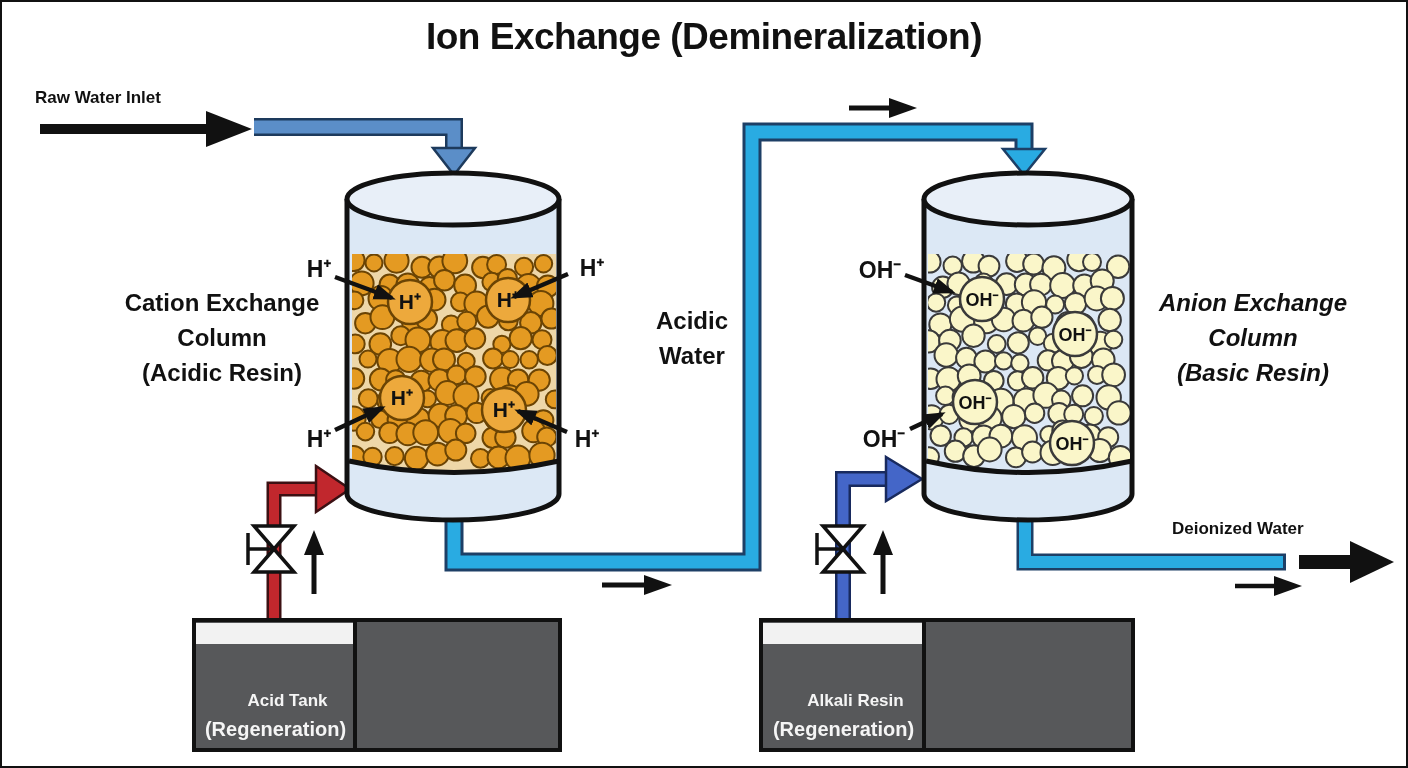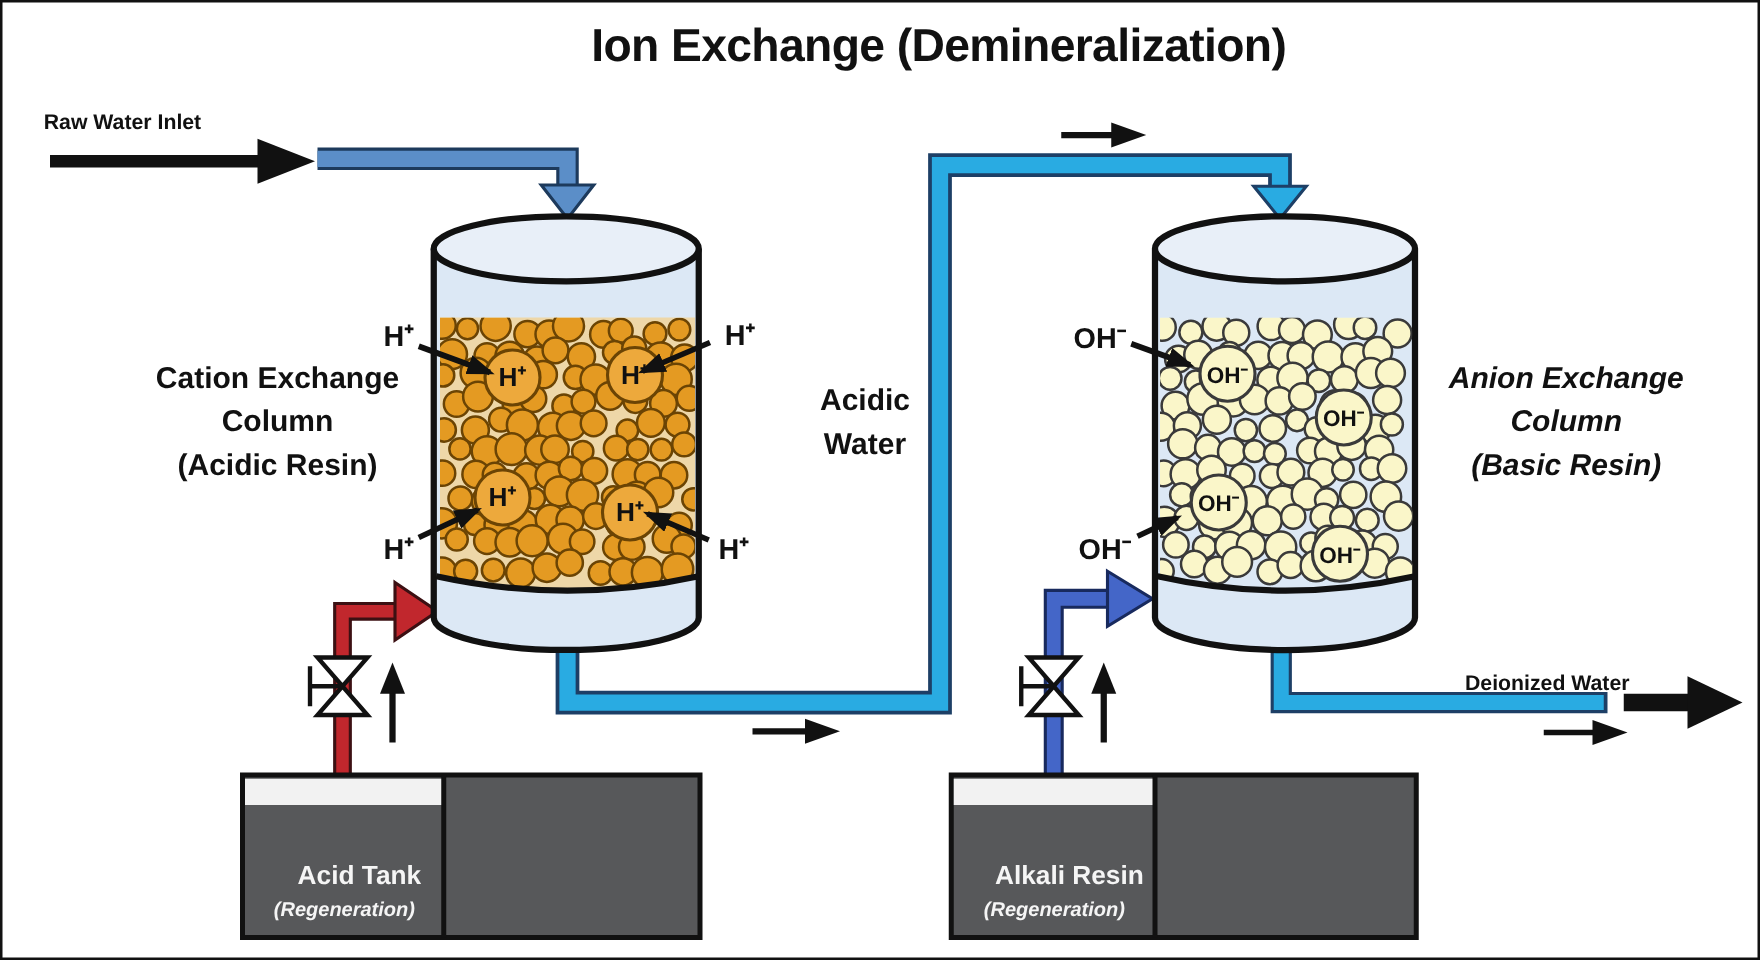--- a/index.html
+++ b/index.html
@@ -8,22 +8,22 @@
     border:2px solid #111;overflow:hidden;
     font-family:"Liberation Sans",sans-serif;
   }
   #diagram{position:absolute;left:0;top:0;}
   .lbl{position:absolute;font-weight:bold;color:#111;white-space:nowrap;}
   .lbl.center{text-align:center;white-space:normal;}
   .title{font-size:37px;letter-spacing:-0.5px;}
   .big{font-size:17px;}
   .col-label{font-size:24px;line-height:35px;}
   .tank-label{color:#f5f5f5;}
-  .tank-name{font-size:21px;line-height:30px;margin-left:24px;}
-  .tank-sub{font-size:16px;line-height:26px;font-style:italic;}
+  .tank-name{font-size:17px;line-height:30px;margin-left:24px;}
+  .tank-sub{font-size:20px;line-height:26px;}
   svg text{font-family:"Liberation Sans",sans-serif;font-weight:bold;fill:#111;}
 </style>
 </head>
 <body>
 
 <div id="stage">
 
   <svg id="diagram" width="1404" height="764" viewBox="0 0 1404 764">
 
     <defs>
@@ -385,42 +385,42 @@
     <g font-size="23" text-anchor="middle">
       <text x="317" y="275">H⁺</text>
       <text x="590" y="274">H⁺</text>
       <text x="317" y="445">H⁺</text>
       <text x="585" y="445">H⁺</text>
       <text x="878" y="276">OH⁻</text>
       <text x="882" y="445">OH⁻</text>
     </g>
   </svg>
 
-  <div class="lbl title" style="left:50%;top:14px;transform:translateX(-50%);margin-left:47px;">Ion Exchange (Demineralization)</div>
+  <div class="lbl title" style="left:50%;top:14px;transform:translateX(-50%);">Ion Exchange (Demineralization)</div>
 
   <div class="lbl big" style="left:33px;top:86px;">Raw Water Inlet</div>
 
   <div class="lbl center col-label" style="left:100px;top:283px;width:240px;">
     <div>Cation Exchange</div>
     <div>Column</div>
     <div>(Acidic Resin)</div>
   </div>
 
   <div class="lbl center col-label" style="left:630px;top:301px;width:120px;">
     <div>Acidic</div>
     <div>Water</div>
   </div>
 
   <div class="lbl center col-label" style="left:1131px;top:283px;width:240px;font-style:italic;">
     <div>Anion Exchange</div>
     <div>Column</div>
     <div>(Basic Resin)</div>
   </div>
 
-  <div class="lbl big" style="left:1170px;top:517px;margin-top:18px;">Deionized Water</div>
+  <div class="lbl big" style="left:1170px;top:517px;">Deionized Water</div>
 
   <div class="lbl center tank-label" style="left:194px;top:684px;width:159px;">
     <div class="tank-name">Acid Tank</div>
     <div class="tank-sub">(Regeneration)</div>
   </div>
 
   <div class="lbl center tank-label" style="left:761px;top:684px;width:161px;">
     <div class="tank-name">Alkali Resin</div>
     <div class="tank-sub">(Regeneration)</div>
   </div>

